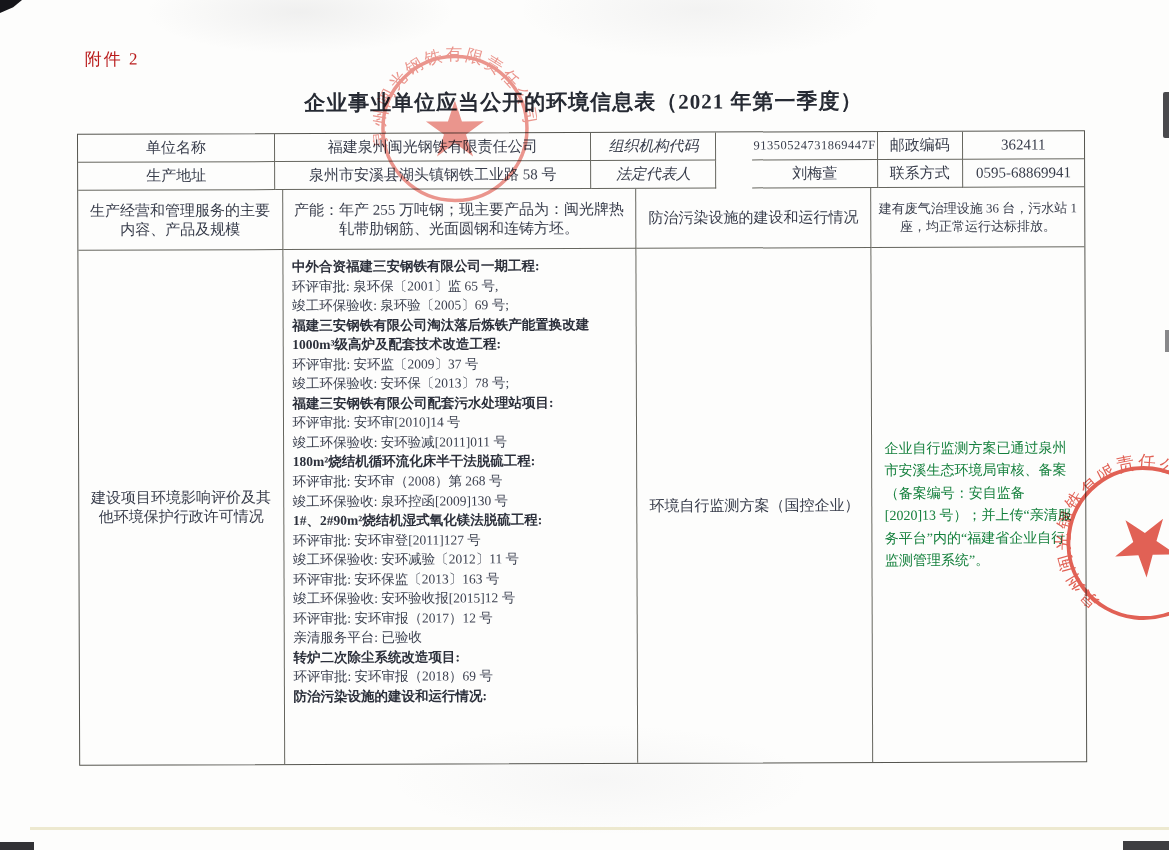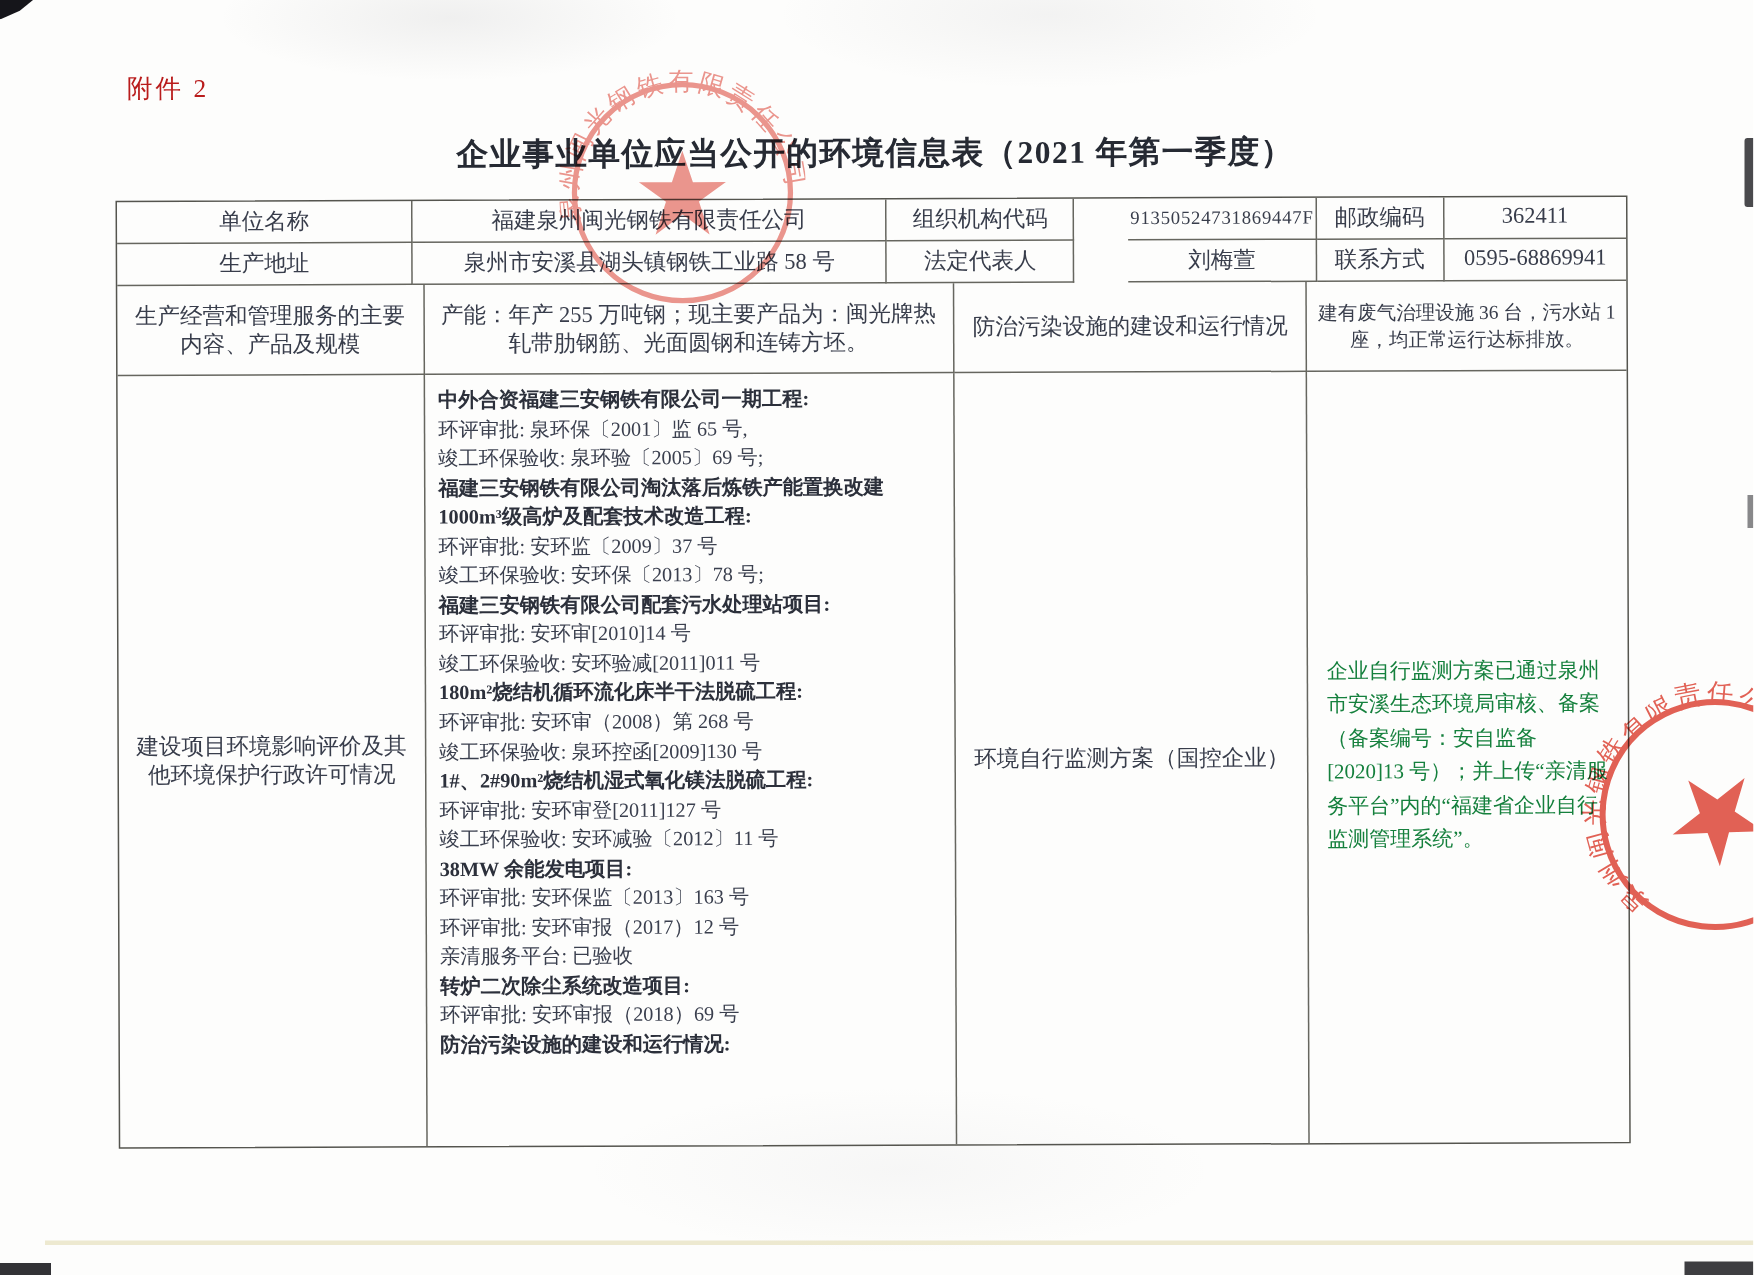--- a/index.html
+++ b/index.html
@@ -35,21 +35,21 @@
     display:flex;align-items:center;justify-content:center;text-align:center;
     padding:2px 6px;overflow:hidden;
   }
   .cell.last{border-right:none;}
   .trow.lastrow .cell{border-bottom:none;}
   .r12{height:28px;}
   .r3{height:60px;}
   .r4{height:514px;}
   .w-c1{width:205px;}
   .w-c2{width:329px;}
-  .w-c3{width:130px;}
+  .w-c3{width:130px;font-style:italic;}
   .w-c4{width:130px;margin-left:36px;}
   .w-c5{width:88px;}
   .w-c6{width:126px;}
   .w-d2{width:354px;}
   .w-d3{width:236px;}
   .w-d4{width:213px;}
   .small{font-size:13px;}
   .codefont{font-size:12.5px;letter-spacing:.5px;}
   .permit-cell{
     display:block;text-align:left;padding:7px 6px 4px 9px;
@@ -120,22 +120,22 @@
             <div class="permit-line">竣工环保验收: 安环保〔2013〕78 号;</div>
             <div class="permit-line bold">福建三安钢铁有限公司配套污水处理站项目:</div>
             <div class="permit-line">环评审批: 安环审[2010]14 号</div>
             <div class="permit-line">竣工环保验收: 安环验减[2011]011 号</div>
             <div class="permit-line bold">180m²烧结机循环流化床半干法脱硫工程:</div>
             <div class="permit-line">环评审批: 安环审（2008）第 268 号</div>
             <div class="permit-line">竣工环保验收: 泉环控函[2009]130 号</div>
             <div class="permit-line bold">1#、2#90m²烧结机湿式氧化镁法脱硫工程:</div>
             <div class="permit-line">环评审批: 安环审登[2011]127 号</div>
             <div class="permit-line">竣工环保验收: 安环减验〔2012〕11 号</div>
-            <div class="permit-line bold">38MW 余能发电项目:</div>
             <div class="permit-line">环评审批: 安环保监〔2013〕163 号</div>
+            <div class="permit-line">竣工环保验收: 安环验收报[2015]12 号</div>
             <div class="permit-line">环评审批: 安环审报（2017）12 号</div>
             <div class="permit-line">亲清服务平台: 已验收</div>
             <div class="permit-line bold">转炉二次除尘系统改造项目:</div>
             <div class="permit-line">环评审批: 安环审报（2018）69 号</div>
             <div class="permit-line bold">防治污染设施的建设和运行情况:</div>
           </div>
         <div class="cell r4 w-d3">环境自行监测方案（国控企业）</div>
         <div class="cell r4 w-d4 last">
           <div class="selfmon-text">企业自行监测方案已通过泉州市安溪生态环境局审核、备案（备案编号：安自监备[2020]13 号）；并上传“亲清服务平台”内的“福建省企业自行监测管理系统”。</div>
         </div>

